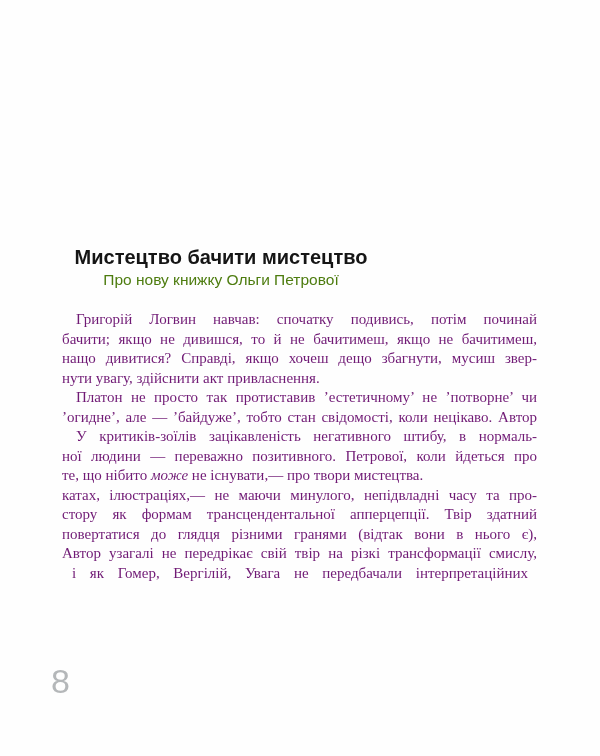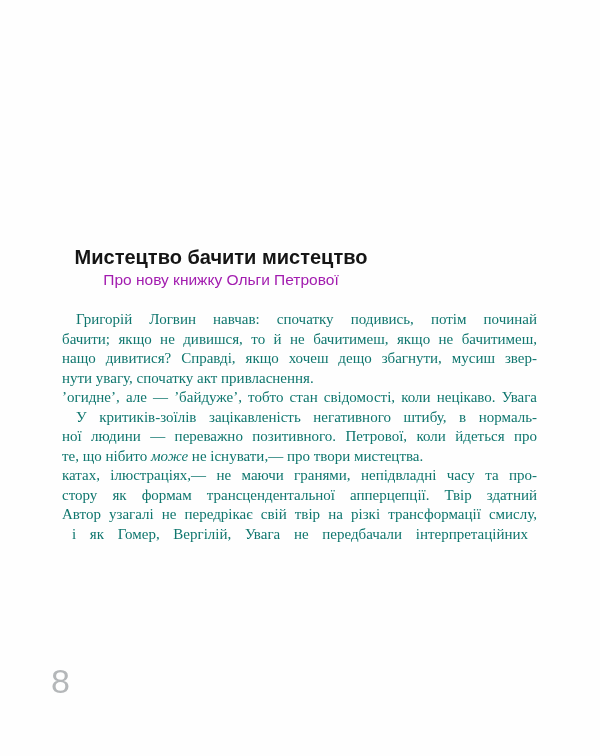--- a/index.html
+++ b/index.html
@@ -28,30 +28,30 @@
     font-size: 20px;
     line-height: 23px;
     margin: 0;
     font-weight: bold;
   }
   .heading .subtitle {
     font-size: 15.5px;
     line-height: 18px;
     margin: 2px 0 12px 0;
     font-weight: normal;
-    color: #a21caf;
+    color: #4d7c0f;
   }
   .text-block {
     position: absolute;
     left: 62px;
     top: 310px;
     width: 475px;
     font-size: 15px;
     line-height: 19.5px;
-    color: #0f766e;
+    color: #701a75;
   }
   .para { margin: 0; }
   .line {
     height: 19.5px;
     text-align: justify;
     text-align-last: justify;
     white-space: nowrap;
   }
   .line.left {
     text-align: left;
@@ -82,32 +82,34 @@
   <header class="heading">
     <h1 class="title">Мистецтво бачити мистецтво</h1>
     <h2 class="subtitle">Про нову книжку Ольги Петрової</h2>
   </header>
 
   <main class="text-block" id="text-block">
       <div class="para">
         <div class="line indent">Григорій Логвин навчав: спочатку подивись, потім починай</div>
         <div class="line">бачити; якщо не дивишся, то й не бачитимеш, якщо не бачитимеш,</div>
         <div class="line">нащо дивитися? Справді, якщо хочеш дещо збагнути, мусиш звер-</div>
-        <div class="line left">нути увагу, спочатку акт привласнення.</div>
+        <div class="line left">нути увагу, здійснити акт привласнення.</div>
       </div>
       <div class="para">
-        <div class="line">’огидне’, але — ’байдуже’, тобто стан свідомості, коли нецікаво. Увага</div>
+        <div class="line indent">Платон не просто так протиставив ’естетичному’ не ’потворне’ чи</div>
+        <div class="line">’огидне’, але — ’байдуже’, тобто стан свідомості, коли нецікаво. Автор</div>
       </div>
       <div class="para">
         <div class="line indent">У критиків-зоїлів зацікавленість негативного штибу, в нормаль-</div>
         <div class="line">ної людини — переважно позитивного. Петрової, коли йдеться про</div>
         <div class="line left"><span>те, що нібито </span><em>може</em><span> не існувати,— про твори мистецтва.</span></div>
       </div>
       <div class="para">
-        <div class="line">катах, ілюстраціях,— не маючи гранями, непідвладні часу та про-</div>
+        <div class="line">катах, ілюстраціях,— не маючи минулого, непідвладні часу та про-</div>
         <div class="line">стору як формам трансцендентальної апперцепції. Твір здатний</div>
+        <div class="line">повертатися до глядця різними гранями (відтак вони в нього є),</div>
         <div class="line">Автор узагалі не передрікає свій твір на різкі трансформації смислу,</div>
         <div class="line pad">і як Гомер, Вергілій, Увага не передбачали інтерпретаційних</div>
       </div>
     </main>
 
   <div class="page-number">8</div>
 </div>
 
 </body></html>

